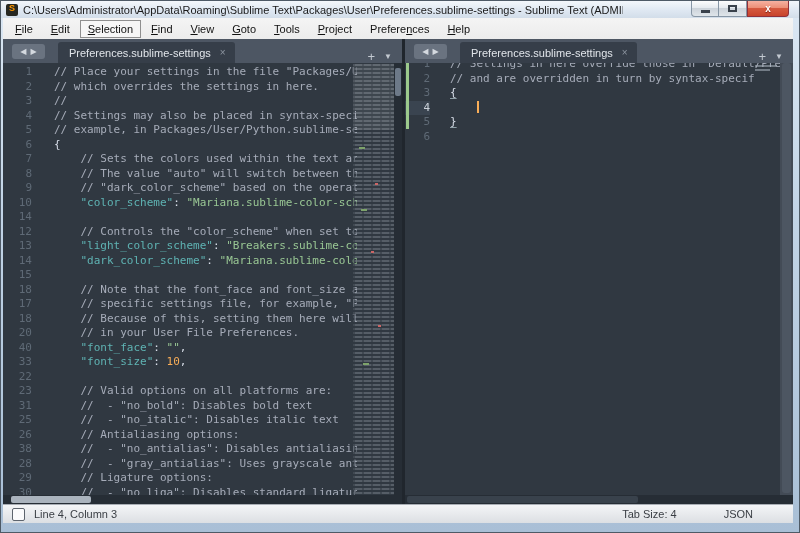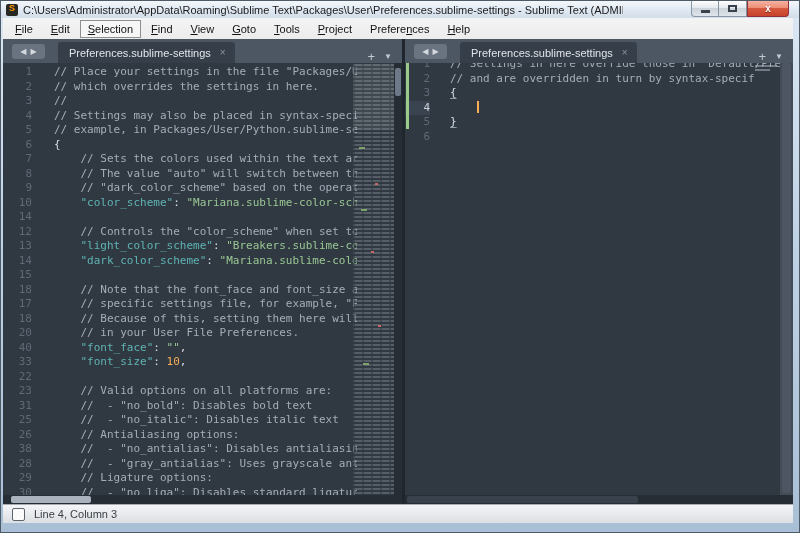--- a/index.html
+++ b/index.html
@@ -240,14 +240,18 @@
       <div class="hscroll">
           <div class="thumb faint"></div>
         </div>
     </div>
 
   </div>
 
   <div class="statusbar">
     <span class="sb-icon"></span>
     <span>Line 4, Column 3</span>
+    <span class="sb-right">
+      <span>Tab Size: 4</span>
+      <span>JSON</span>
+    </span>
   </div>
 </div>
 
 </body></html>

